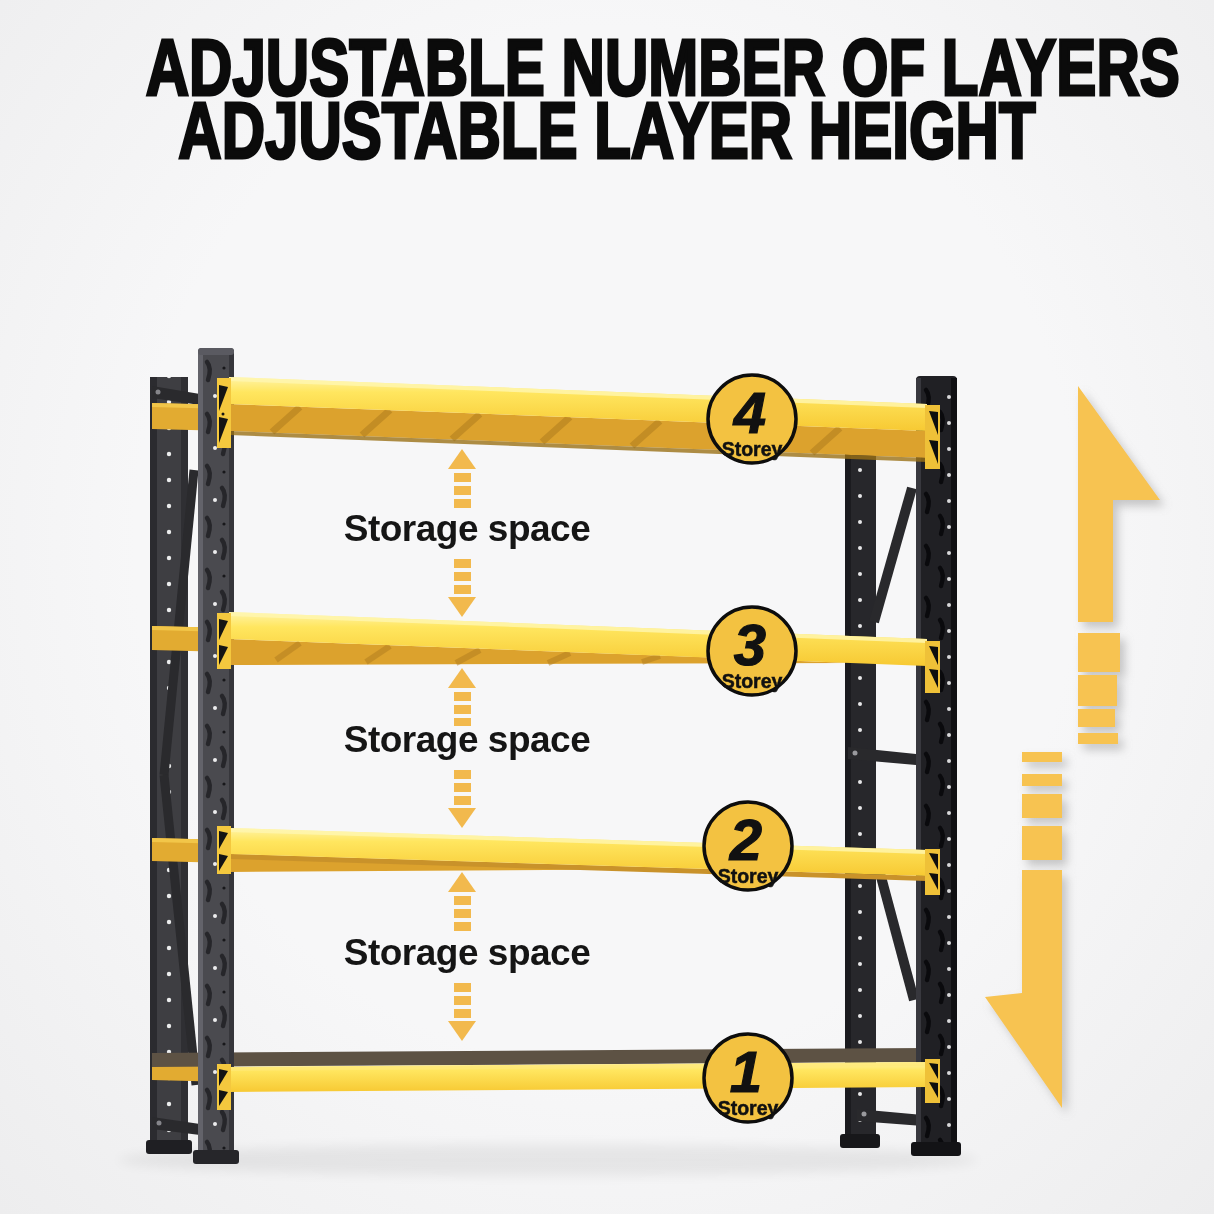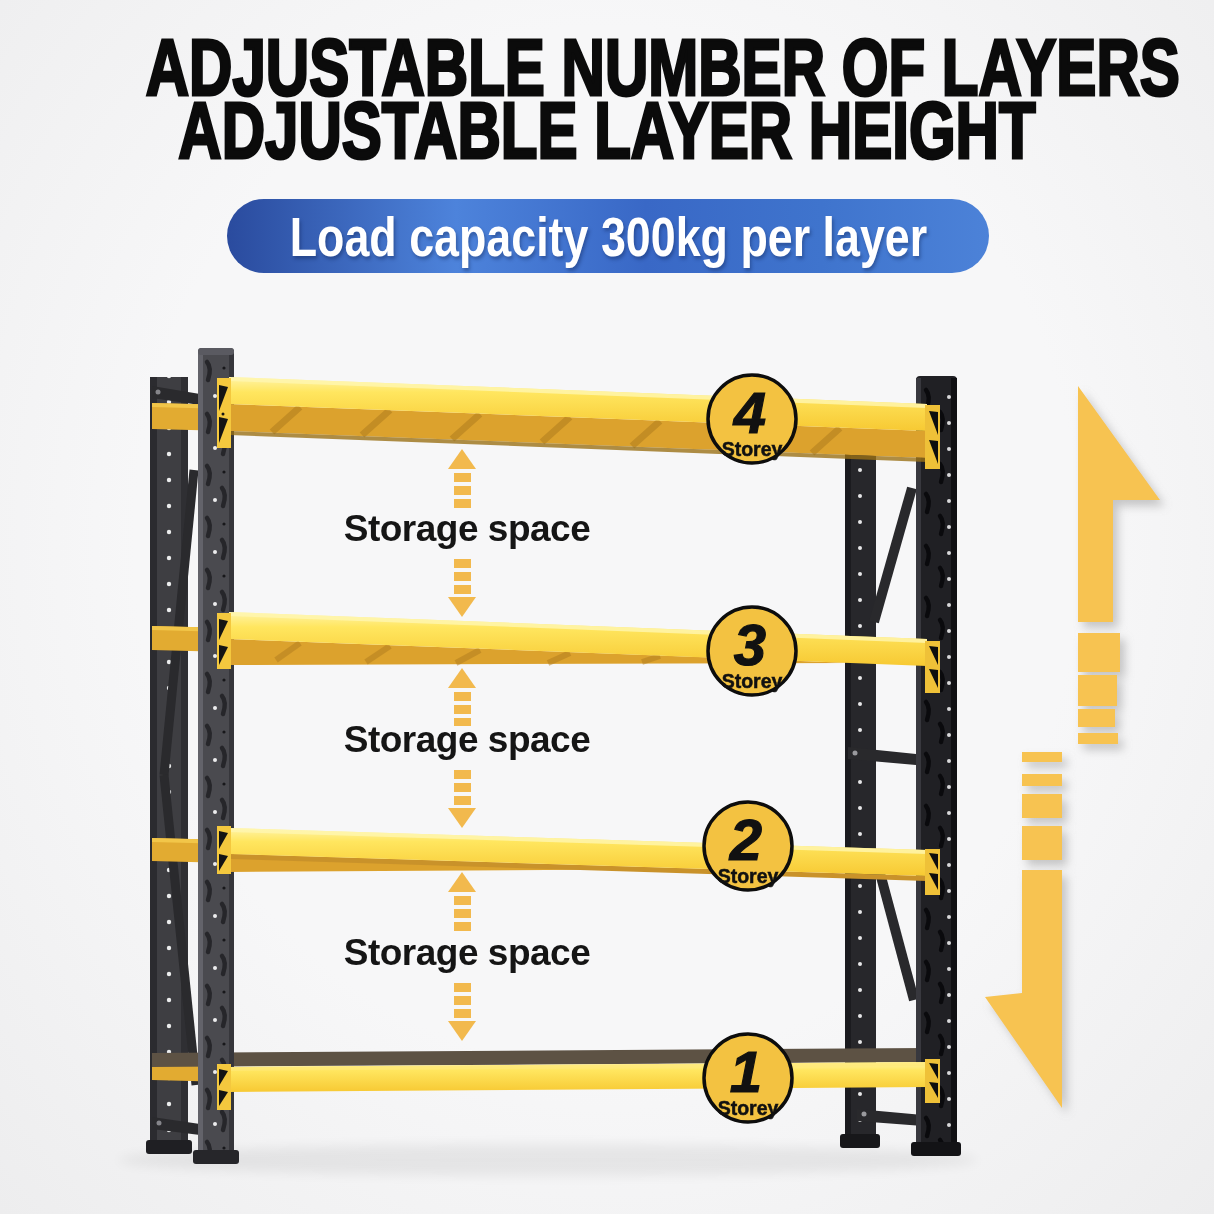--- a/index.html
+++ b/index.html
@@ -36,23 +36,20 @@
 </head>
 <body>
 
 <div class="stage">
 
   <div class="title">
     <div class="title-line">ADJUSTABLE NUMBER OF LAYERS</div>
     <div class="title-line">ADJUSTABLE LAYER HEIGHT</div>
   </div>
 
-  <div class="pill">
-    <span class="pill-text">Load capacity 300kg per layer</span>
-  </div>
 
   <svg width="1214" height="1214" viewBox="0 0 1214 1214">
     <defs>
       <linearGradient id="gFace" x1="0" y1="0" x2="0" y2="1">
         <stop offset="0" stop-color="#FFF4A6"></stop>
         <stop offset="0.28" stop-color="#FFE65F"></stop>
         <stop offset="1" stop-color="#F7C933"></stop>
       </linearGradient>
       <pattern id="slotsL" x="200" y="356" width="32" height="52" patternUnits="userSpaceOnUse">
         <path d="M7 6 Q12 12 8 24" stroke="#26262a" stroke-width="4.5" fill="none" stroke-linecap="round"></path>

